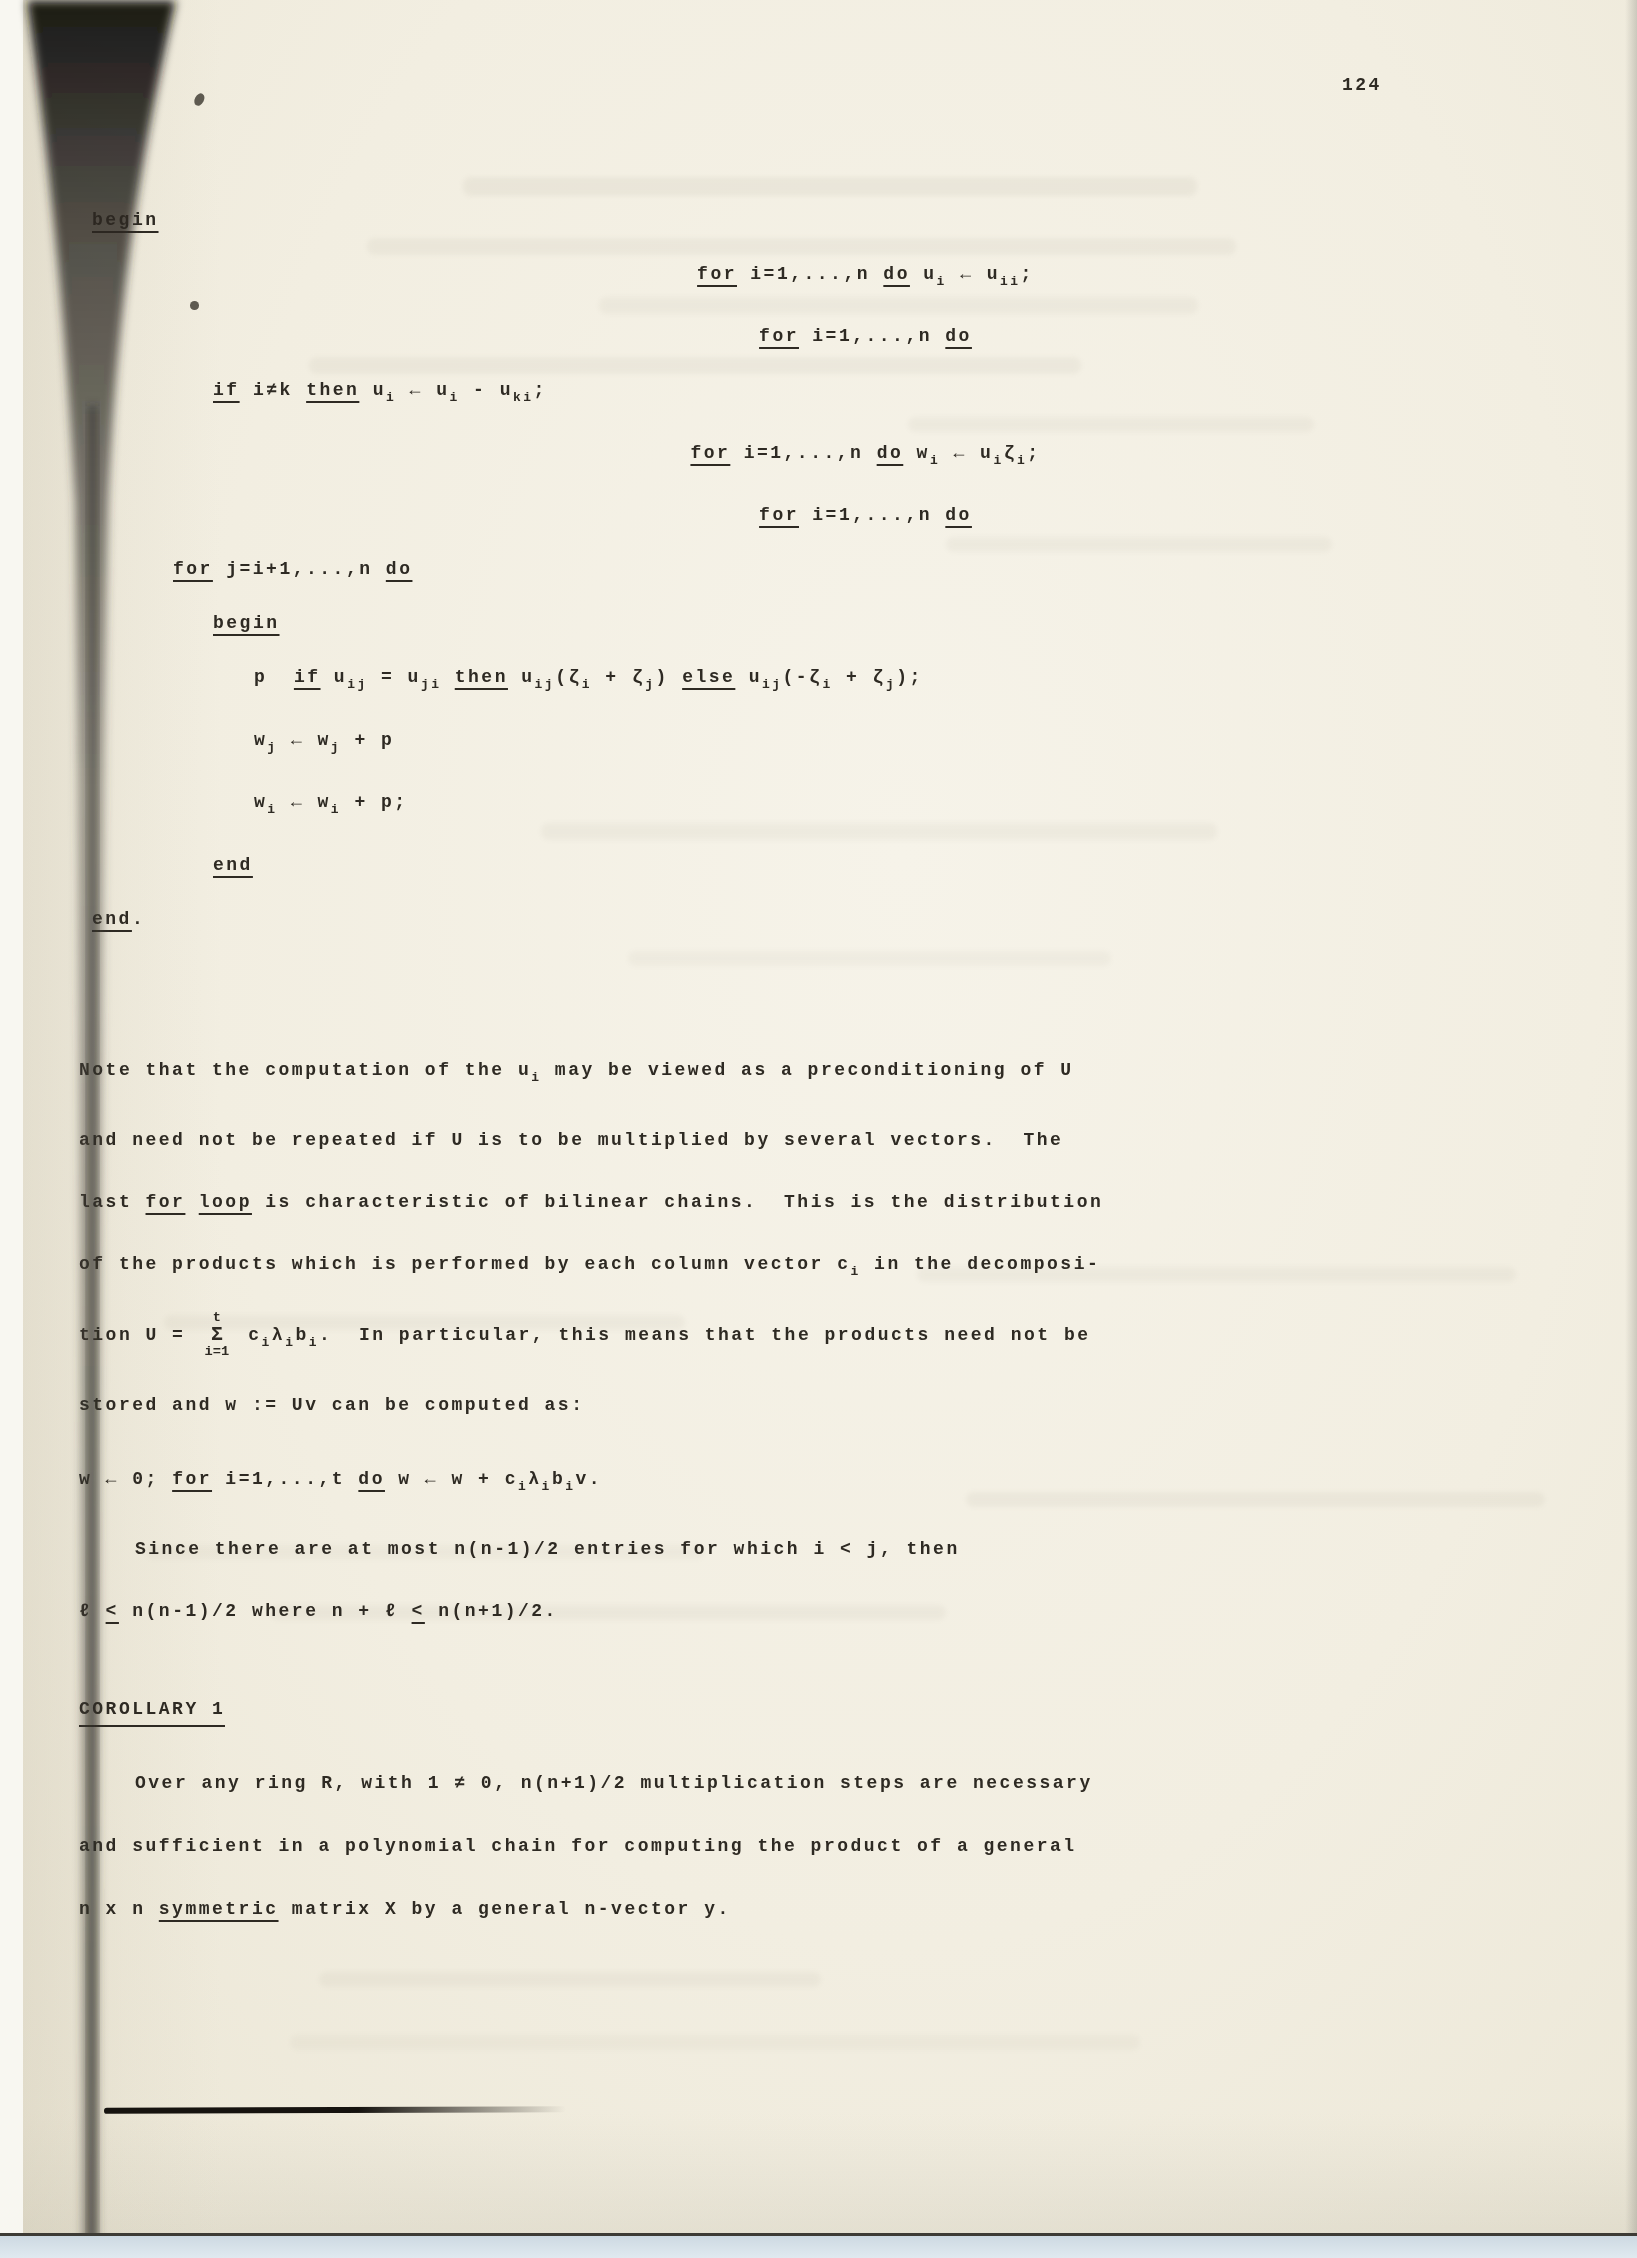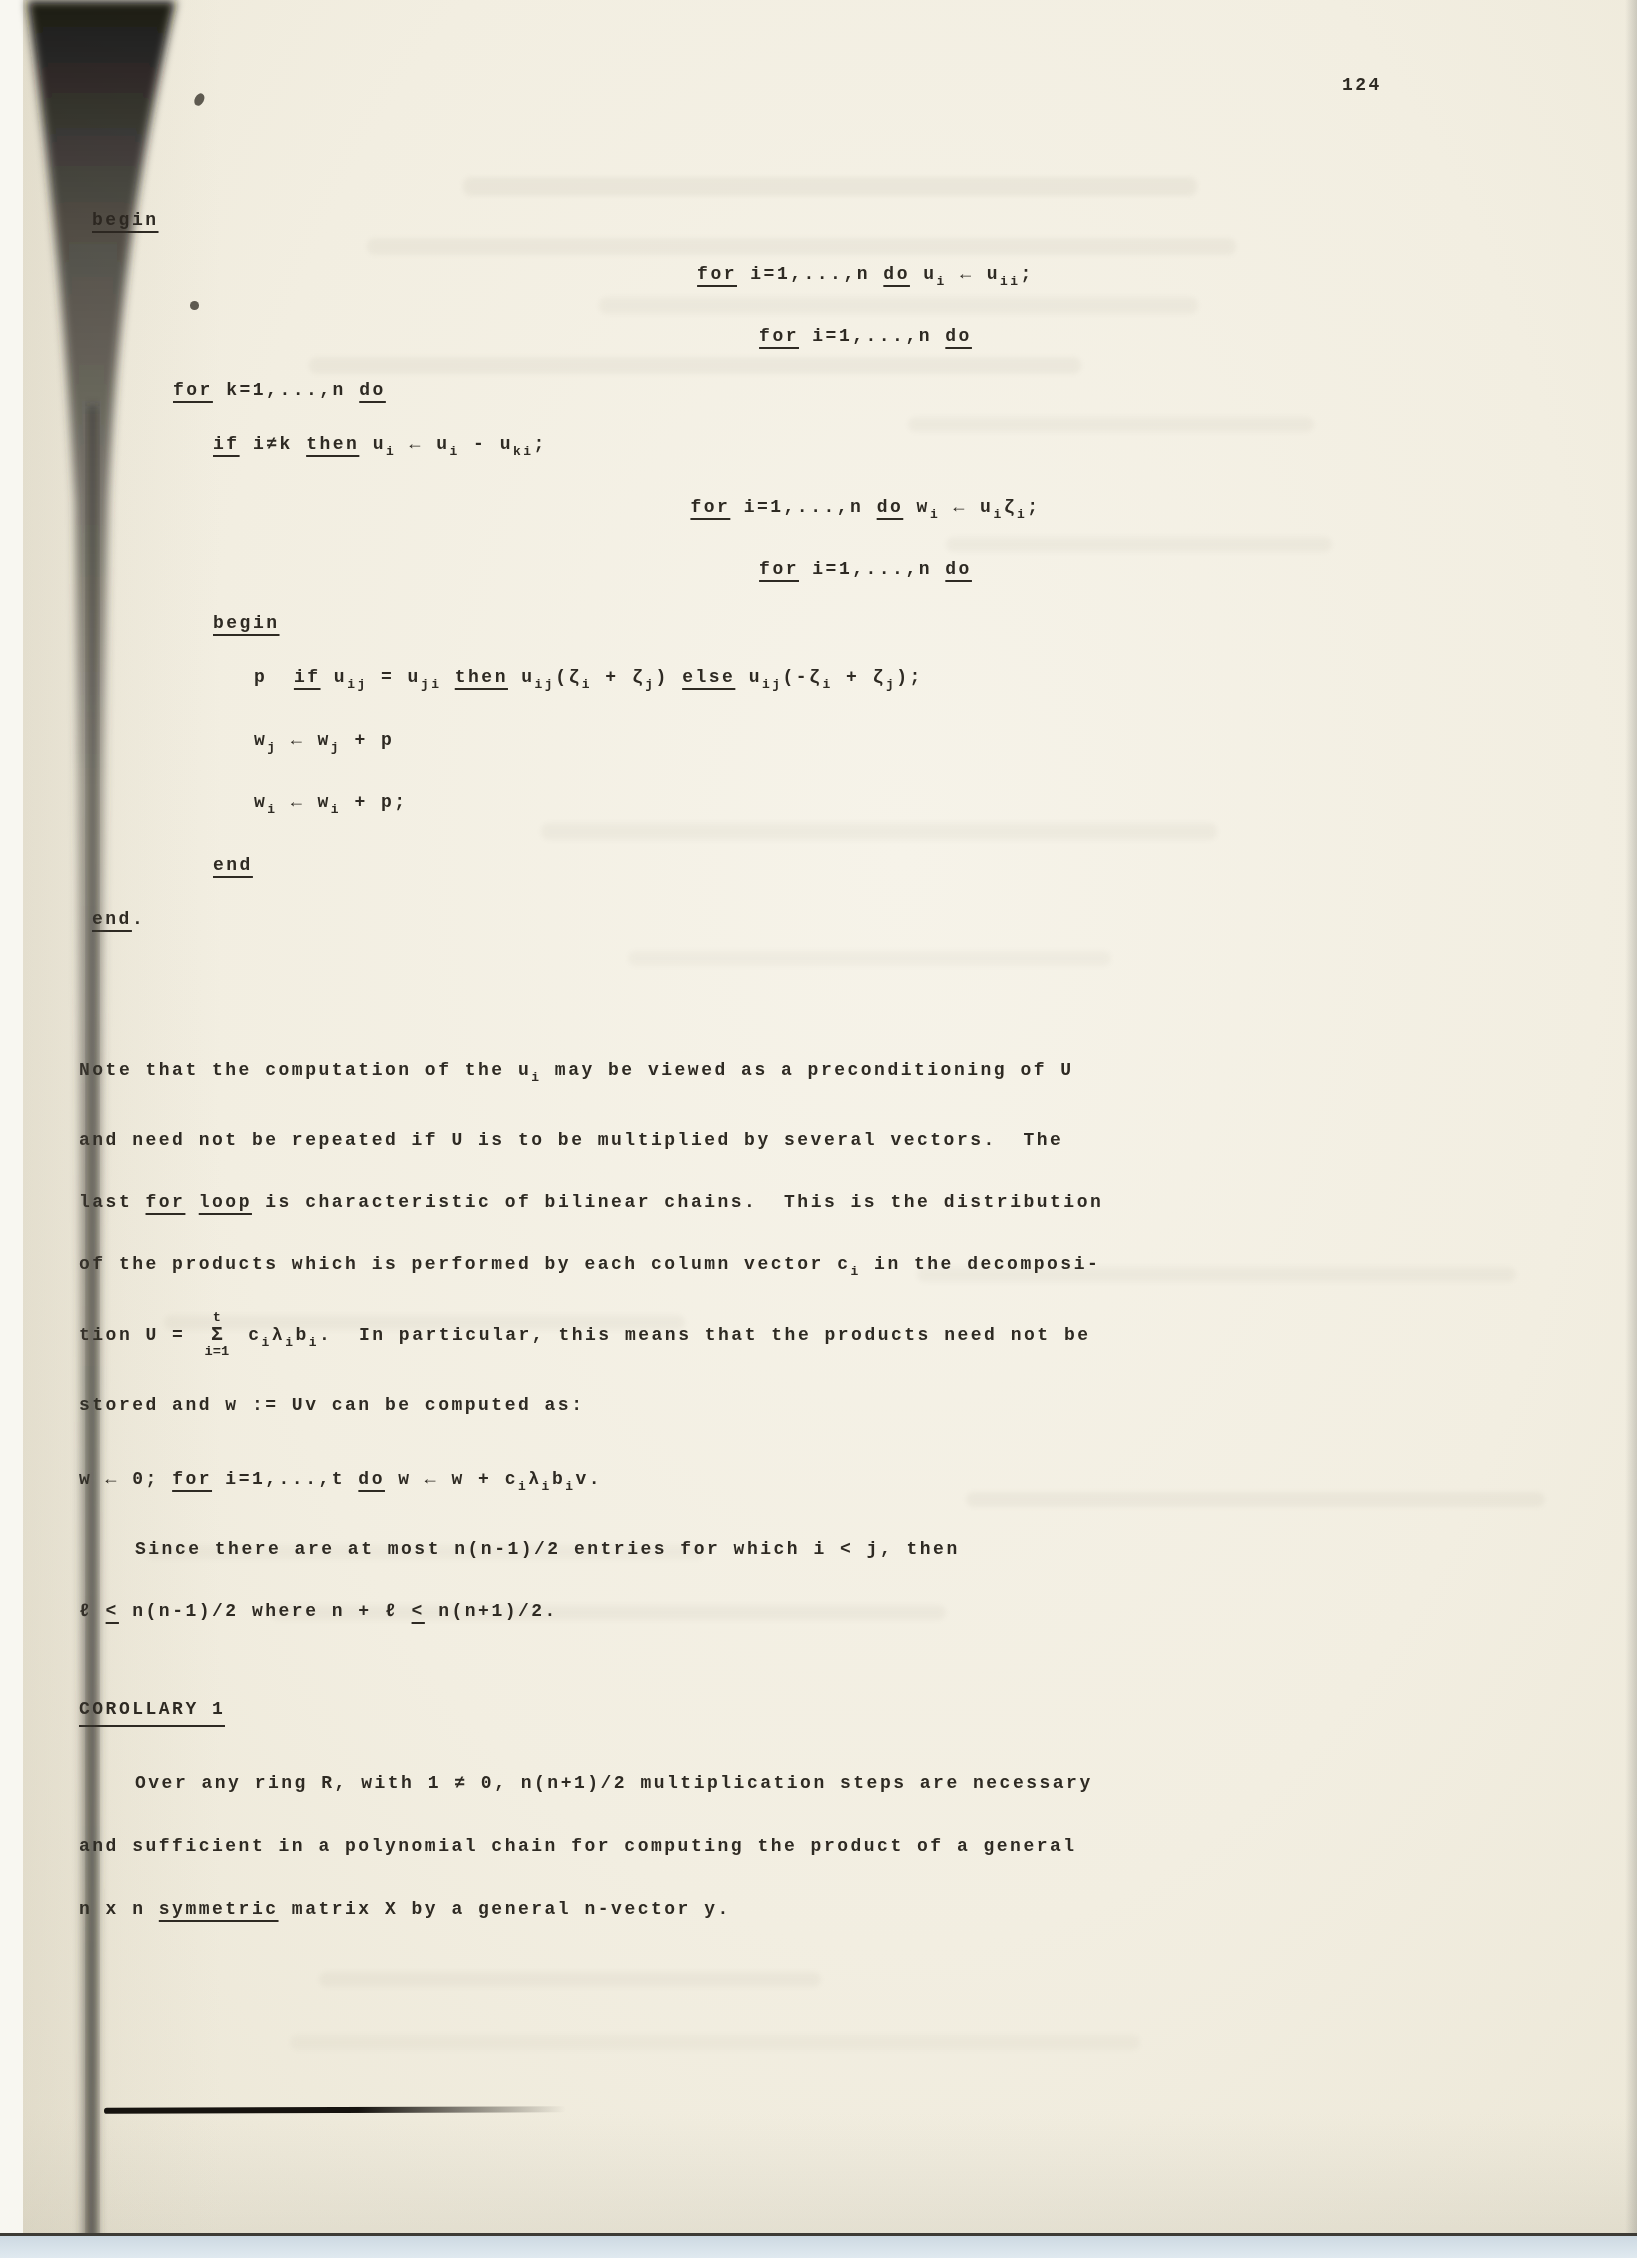--- a/index.html
+++ b/index.html
@@ -70,24 +70,24 @@
   <div class="smudge" style="left:270px;top:1605px;width:676px;height:15.4px;opacity:.07"></div>
   <div class="smudge" style="left:319px;top:1972px;width:502px;height:15.4px;opacity:.07"></div>
   <div class="smudge" style="left:290px;top:2035px;width:850px;height:15.4px;opacity:.06"></div>
 
   <div class="pagenum">124</div>
 
   <div class="code">
       <div class="line ind0"><span class="sg-u">begin</span></div>
       <div class="line ind1"><span class="sg-u">for</span><span> i=1,...,n </span><span class="sg-u">do</span><span> u</span><span class="sg-sub">i</span><span> ← u</span><span class="sg-sub">ii</span><span>;</span></div>
       <div class="line ind1"><span class="sg-u">for</span><span> i=1,...,n </span><span class="sg-u">do</span></div>
-      <div class="line ind2"><span class="sg-u">for</span><span> k=1,...,n </span><span class="sg-u">do</span></div>
       <div class="line ind3"><span class="sg-u">if</span><span> i≠k </span><span class="sg-u">then</span><span> u</span><span class="sg-sub">i</span><span> ← u</span><span class="sg-sub">i</span><span> - u</span><span class="sg-sub">ki</span><span>;</span></div>
       <div class="line ind1"><span class="sg-u">for</span><span> i=1,...,n </span><span class="sg-u">do</span><span> w</span><span class="sg-sub">i</span><span> ← u</span><span class="sg-sub">i</span><span>ζ</span><span class="sg-sub">i</span><span>;</span></div>
       <div class="line ind1"><span class="sg-u">for</span><span> i=1,...,n </span><span class="sg-u">do</span></div>
+      <div class="line ind2"><span class="sg-u">for</span><span> j=i+1,...,n </span><span class="sg-u">do</span></div>
       <div class="line ind3"><span class="sg-u">begin</span></div>
       <div class="line ind4"><span>p  </span><span class="sg-u">if</span><span> u</span><span class="sg-sub">ij</span><span> = u</span><span class="sg-sub">ji</span><span> </span><span class="sg-u">then</span><span> u</span><span class="sg-sub">ij</span><span>(ζ</span><span class="sg-sub">i</span><span> + ζ</span><span class="sg-sub">j</span><span>) </span><span class="sg-u">else</span><span> u</span><span class="sg-sub">ij</span><span>(-ζ</span><span class="sg-sub">i</span><span> + ζ</span><span class="sg-sub">j</span><span>);</span></div>
       <div class="line ind4"><span>w</span><span class="sg-sub">j</span><span> ← w</span><span class="sg-sub">j</span><span> + p</span></div>
       <div class="line ind4"><span>w</span><span class="sg-sub">i</span><span> ← w</span><span class="sg-sub">i</span><span> + p;</span></div>
       <div class="line ind3"><span class="sg-u">end</span></div>
       <div class="line ind0"><span class="sg-u">end</span><span>.</span></div>
     </div>
 
   <div class="body-text">
       <div class="line ind0"><span>Note that the computation of the u</span><span class="sg-sub">i</span><span> may be viewed as a preconditioning of U</span></div>

